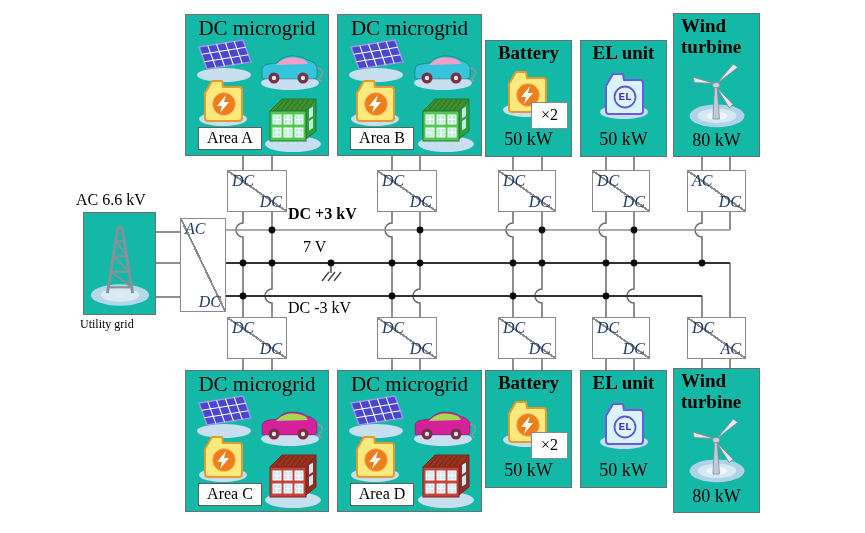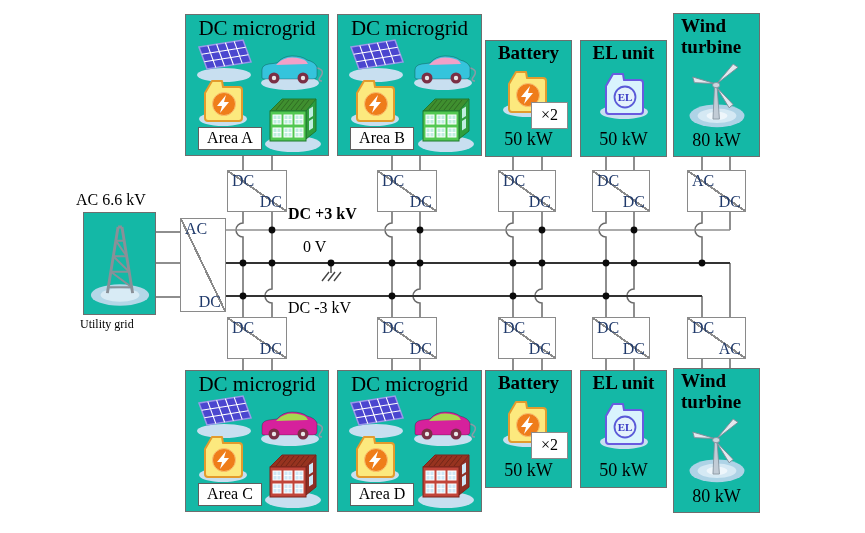--- a/index.html
+++ b/index.html
@@ -10,26 +10,26 @@
   .title{position:absolute;left:0;right:0;top:1px;text-align:center;font-size:21px;white-space:nowrap;}
   .btitle{position:absolute;left:0;right:0;top:1px;text-align:center;font-size:19px;line-height:21px;font-weight:bold;}
   .power{position:absolute;left:0;right:0;text-align:center;font-size:18px;}
   .area-label{position:absolute;left:12px;top:112px;width:62px;height:21px;border:1.5px solid #5f5f5f;
               background:#fff;text-align:center;font-size:16px;line-height:20px;z-index:3;}
   .x2{position:absolute;border:1.3px solid #8a8a8a;background:#fff;text-align:center;
       font-size:16px;line-height:23px;width:35px;height:25px;z-index:3;}
   .ic{position:absolute;}
   .conv{position:absolute;z-index:2;border:1.5px solid #8a8a8a;box-sizing:border-box;
         background:linear-gradient(to top right,#fff calc(50% - 1px),#8a8a8a calc(50% - 1px),
-                   #8a8a8a calc(50% + 1px),#fff calc(50% + 1px));}
+                   #8a8a8a calc(50% + 1px),#fff calc(50% + 1px));font-style:italic;}
   .conv .ca,.conv .cb{position:absolute;font-size:16px;color:#203a6b;line-height:17px;}
   .conv .ca{top:1px;left:4px;}
   .conv .cb{bottom:1px;right:4px;}
   .flabel{position:absolute;font-size:16px;white-space:nowrap;z-index:2;}
-  .el-txt{position:absolute;font-family:Liberation Serif, serif;
+  .el-txt{position:absolute;font-family:Liberation Mono, monospace;
           font-weight:bold;font-size:11px;color:#3838c4;z-index:3;}
   .sh{fill:#c8dff0;}
   .mg-top{--car:#35c4dc;--win:#f2a0c8;--bd-front:#52c852;--bd-side:#2e9e3e;--bd-roof:#3f8f2f;
           --bd-win:#bfeee0;--bd-line:#1e7a2e;}
   .mg-bottom{--car:#d6219c;--win:#a8d84e;--bd-front:#c1453a;--bd-side:#8e2e24;--bd-roof:#97331f;
           --bd-win:#cfe8f7;--bd-line:#7a241c;}
   .can-battery{--can-fill:#fce97e;--can-line:#e39b2d;}
   .can-el{--can-fill:#d9f4fd;--can-line:#6a5ae0;}
 </style>
 </head>
@@ -155,21 +155,21 @@
       <circle cx="606" cy="263" r="3.4"></circle>
         <circle cx="606" cy="296" r="3.4"></circle>
       <circle cx="634" cy="230" r="3.4"></circle>
         <circle cx="634" cy="263" r="3.4"></circle>
       <circle cx="702" cy="263" r="3.4"></circle>
       <circle cx="331" cy="263" r="3.4"></circle>
     </g>
   </svg>
 
   <div class="flabel" style="left:288px;top:205px;font-weight:bold;">DC +3 kV</div>
-  <div class="flabel" style="left:303px;top:238px;">0 V</div>
+  <div class="flabel" style="left:303px;top:238px;">7 V</div>
   <div class="flabel" style="left:288px;top:299px;">DC -3 kV</div>
 
   <div class="flabel" style="left:76px;top:191px;">AC 6.6 kV</div>
   <div class="box" style="left:83px;top:212px;width:73px;height:103px;">
     <svg class="ic" style="left:2px;top:2px;" width="68" height="96" viewBox="0 0 70 98">
         <use href="#sym-tower"></use>
       </svg>
   </div>
   <div class="flabel" style="left:80px;top:317px;font-size:12px;">Utility grid</div>
 

